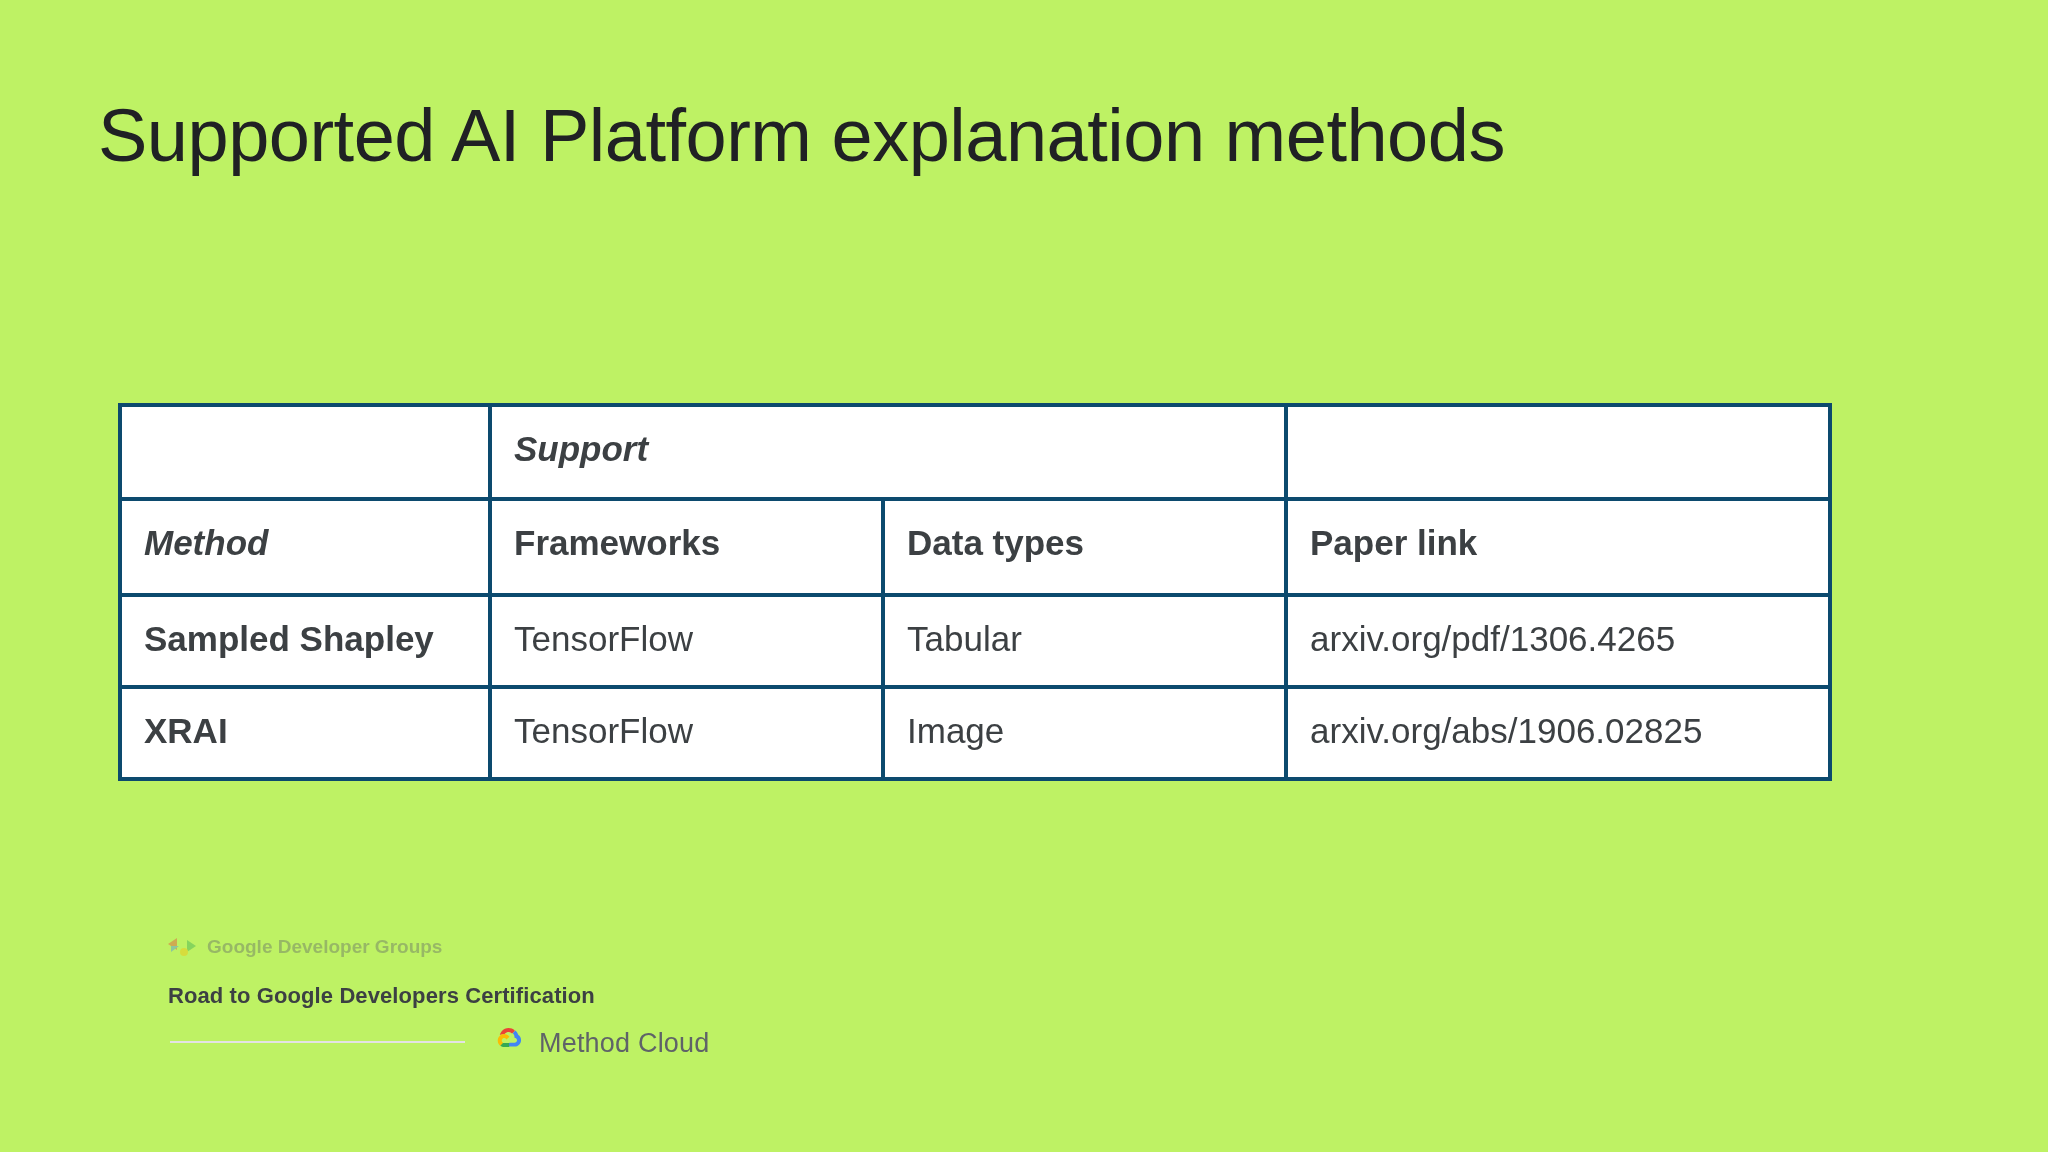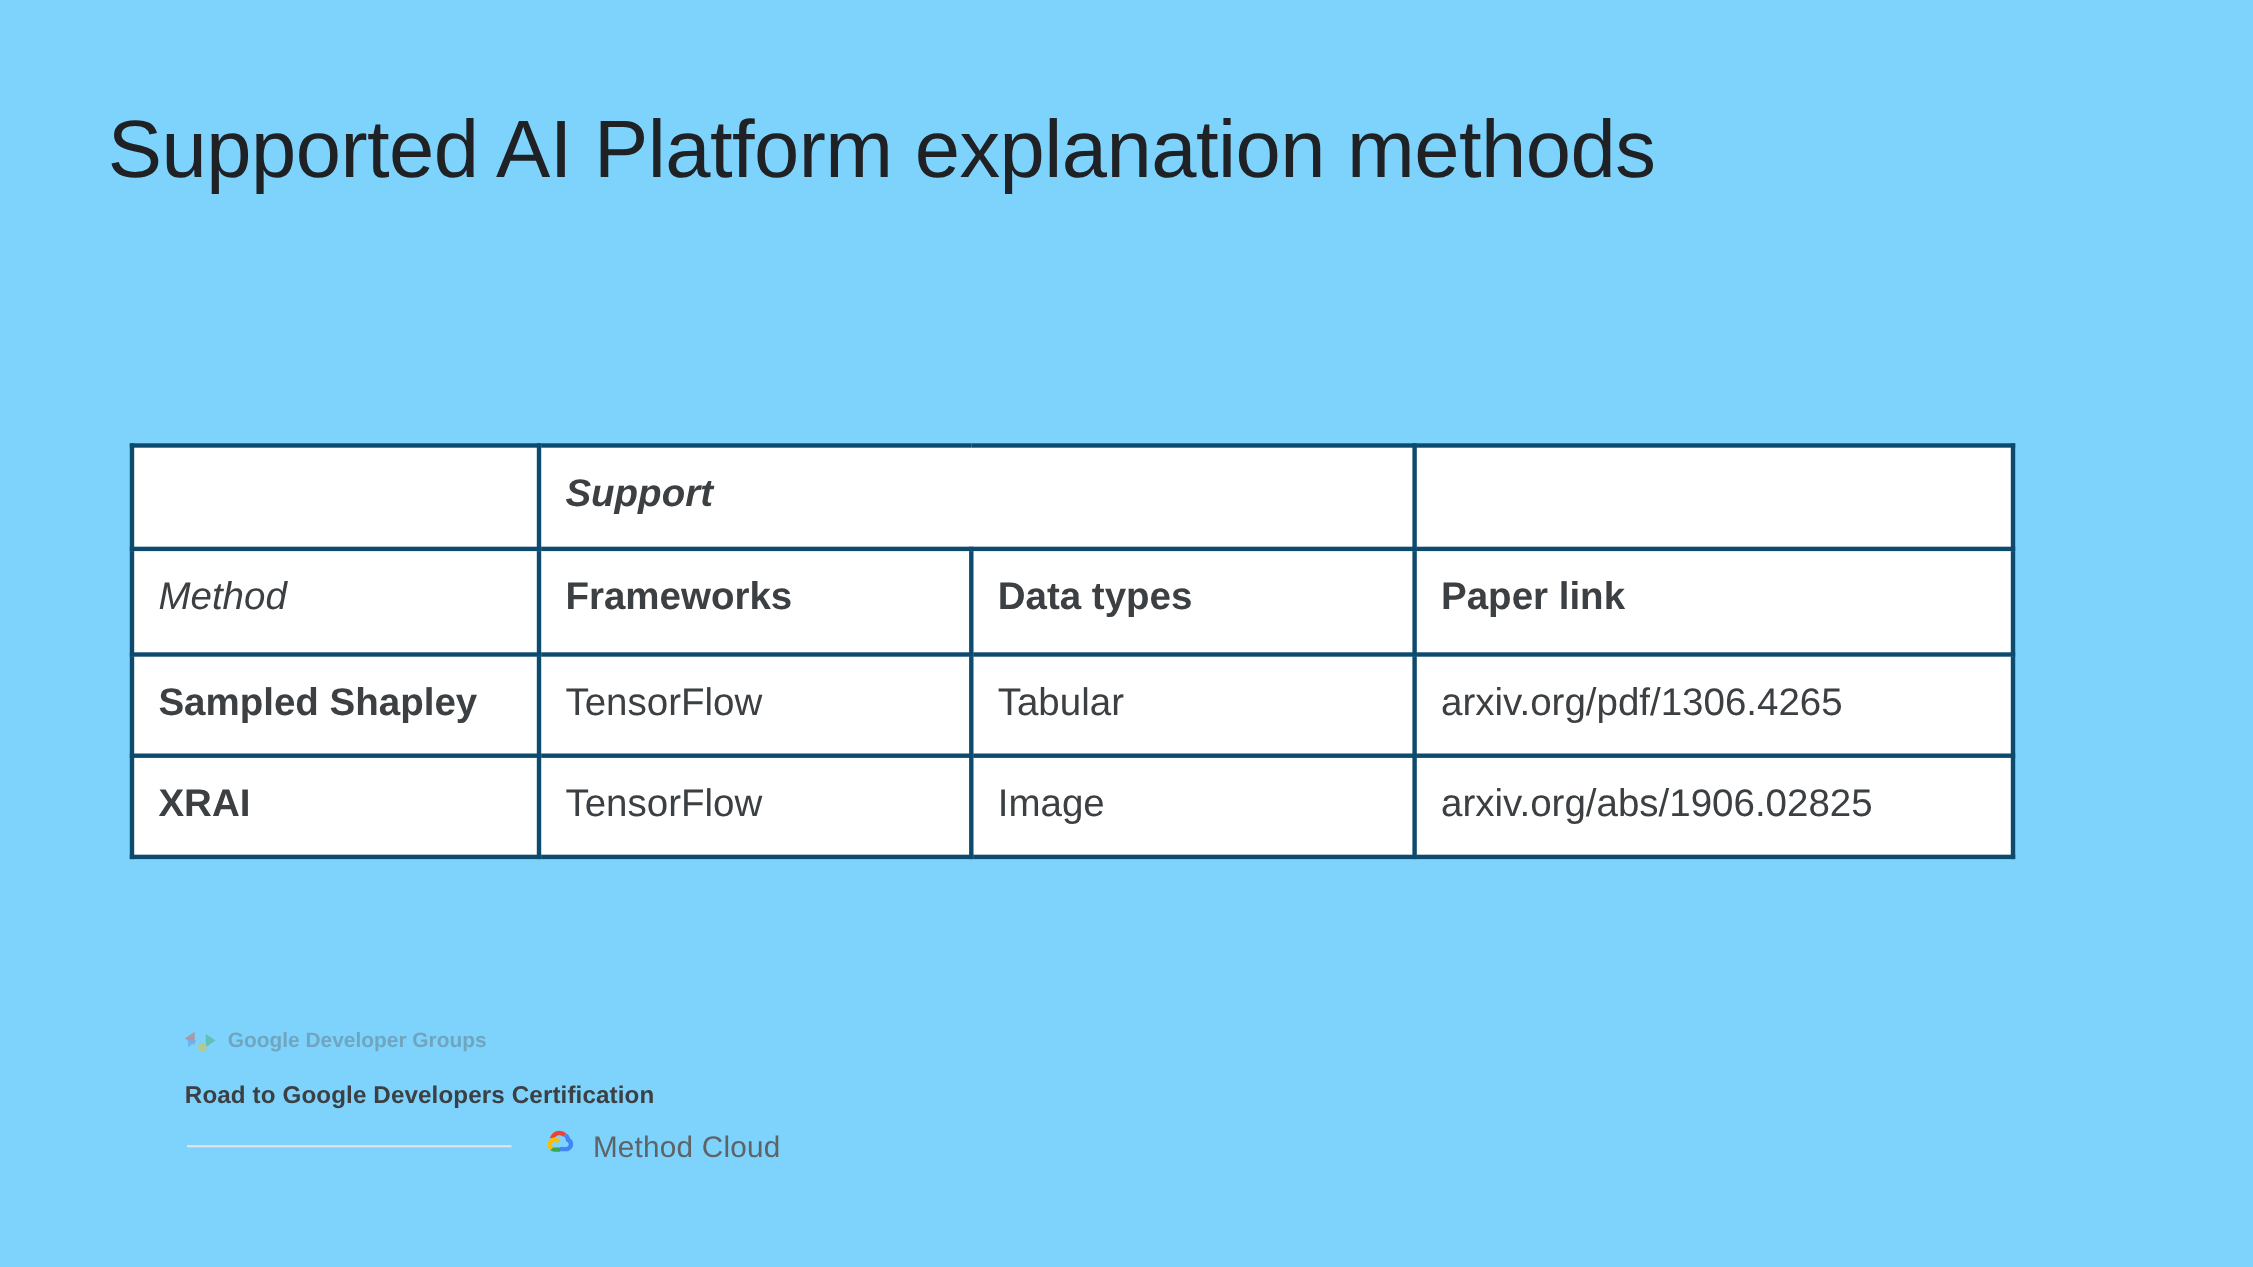--- a/index.html
+++ b/index.html
@@ -2,21 +2,21 @@
 <html><head>
 <meta charset="utf-8">
 <style>
   * { margin:0; padding:0; box-sizing:border-box; }
   html, body {
     width:2048px; height:1152px;
     background:#ffffff;
     font-family:"Liberation Sans", sans-serif;
     overflow:hidden;
   }
-  .slide { position:relative; width:2048px; height:1152px; background:#7dd3fc;padding-left:39px; }
+  .slide { position:relative; width:2048px; height:1152px; background:#bef264;padding-left:39px; }
 
   
   .slide-title {
     position:absolute;
     left:98px; top:95px;
     width:1800px;
     font-size:74px;
     font-weight:400;
     letter-spacing:-0.5px;
     color:#202124;
@@ -69,21 +69,21 @@
   }
   td.support-blank {
     background:#4285f4;
     height:94px;
   }
   
   td.method-head {
     background:#4285f4;
     color:#ffffff;
     font-style:italic;
-    font-weight:400;
+    font-weight:700;
     font-size:38px;
     height:96px;
     padding-top:24px;
   }
   
   td.sub-head {
     color:#4285f4;
     font-weight:700;
     font-size:37px;
     height:96px;

